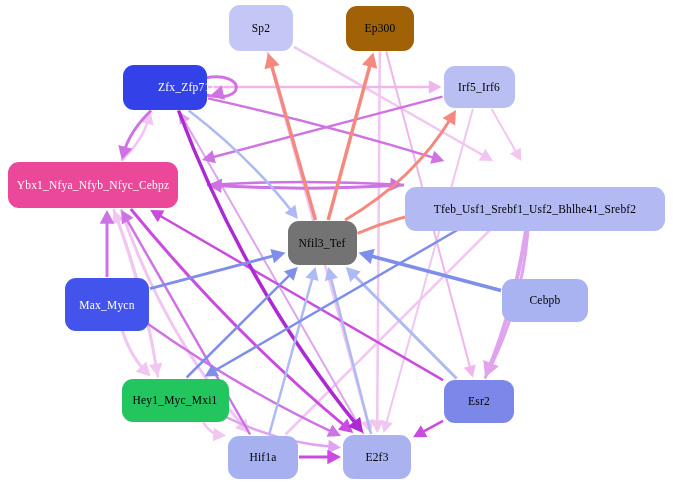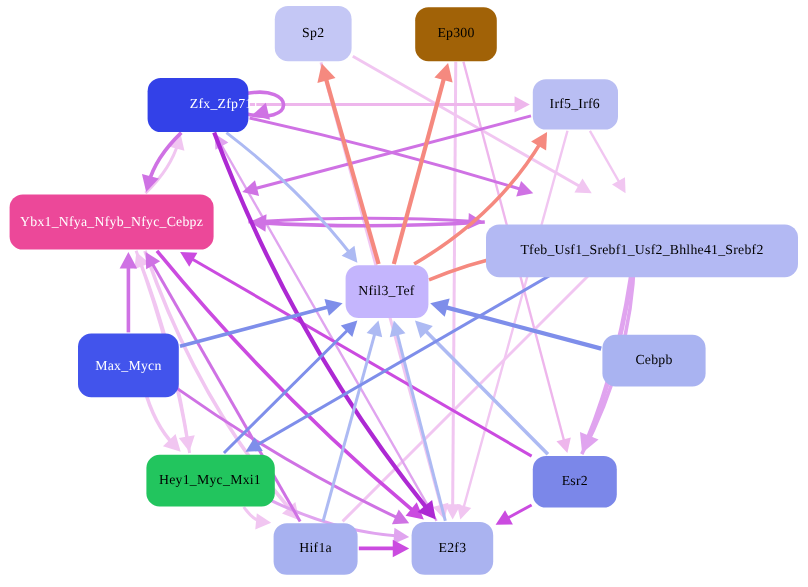--- a/index.html
+++ b/index.html
@@ -192,21 +192,21 @@
         <polygon points="446.9,209.0 434.3,218.1 432.3,203.6" fill="#f5897f"></polygon>
       </g>
     </svg>
   <div id="nodes">
       <div class="node" style="left: 229px; top: 5px; width: 64px; height: 46px; background: rgb(196, 199, 245); color: rgb(0, 0, 0);">Sp2</div>
       <div class="node" style="left: 346px; top: 5.5px; width: 68px; height: 45px; background: #a16207; color: rgb(0, 0, 0);">Ep300</div>
       <div class="node" style="left: 443.5px; top: 66px; width: 71px; height: 42px; background: rgb(185, 190, 243); color: rgb(0, 0, 0);">Irf5_Irf6</div>
       <div class="node" style="left: 123px; top: 64.5px; width: 84px; height: 45px; background: rgb(51, 65, 232); color: rgb(255, 255, 255); padding-left: 44px;">Zfx_Zfp711</div>
       <div class="node" style="left: 8px; top: 162px; width: 170px; height: 46px; background: #ec4899; color: rgb(255, 255, 255);">Ybx1_Nfya_Nfyb_Nfyc_Cebpz</div>
       <div class="node" style="left: 405px; top: 163px; width: 260px; height: 44px; background: rgb(179, 185, 243); color: rgb(0, 0, 0); margin-top: 24px;">Tfeb_Usf1_Srebf1_Usf2_Bhlhe41_Srebf2</div>
-      <div class="node" style="left: 287.5px; top: 221px; width: 69px; height: 44px; background: #c4b5fd; color: rgb(0, 0, 0);">Nfil3_Tef</div>
+      <div class="node" style="left: 287.5px; top: 221px; width: 69px; height: 44px; background: #737373; color: rgb(0, 0, 0);">Nfil3_Tef</div>
       <div class="node" style="left: 65px; top: 278px; width: 84px; height: 53px; background: rgb(66, 84, 236); color: rgb(255, 255, 255);">Max_Mycn</div>
       <div class="node" style="left: 502px; top: 278.5px; width: 86px; height: 43px; background: rgb(169, 179, 241); color: rgb(0, 0, 0);">Cebpb</div>
       <div class="node" style="left: 105.5px; top: 378.5px; width: 107px; height: 43px; background: #22c55e; color: rgb(0, 0, 0); margin-left: 16px;">Hey1_Myc_Mxi1</div>
       <div class="node" style="left: 444px; top: 379.5px; width: 70px; height: 43px; background: rgb(123, 135, 233); color: rgb(0, 0, 0);">Esr2</div>
       <div class="node" style="left: 228px; top: 435.5px; width: 70px; height: 43px; background: rgb(167, 177, 240); color: rgb(0, 0, 0);">Hif1a</div>
       <div class="node" style="left: 343px; top: 435px; width: 68px; height: 44px; background: rgb(170, 179, 240); color: rgb(0, 0, 0);">E2f3</div>
     </div>
 </div>
 
 </body></html>

